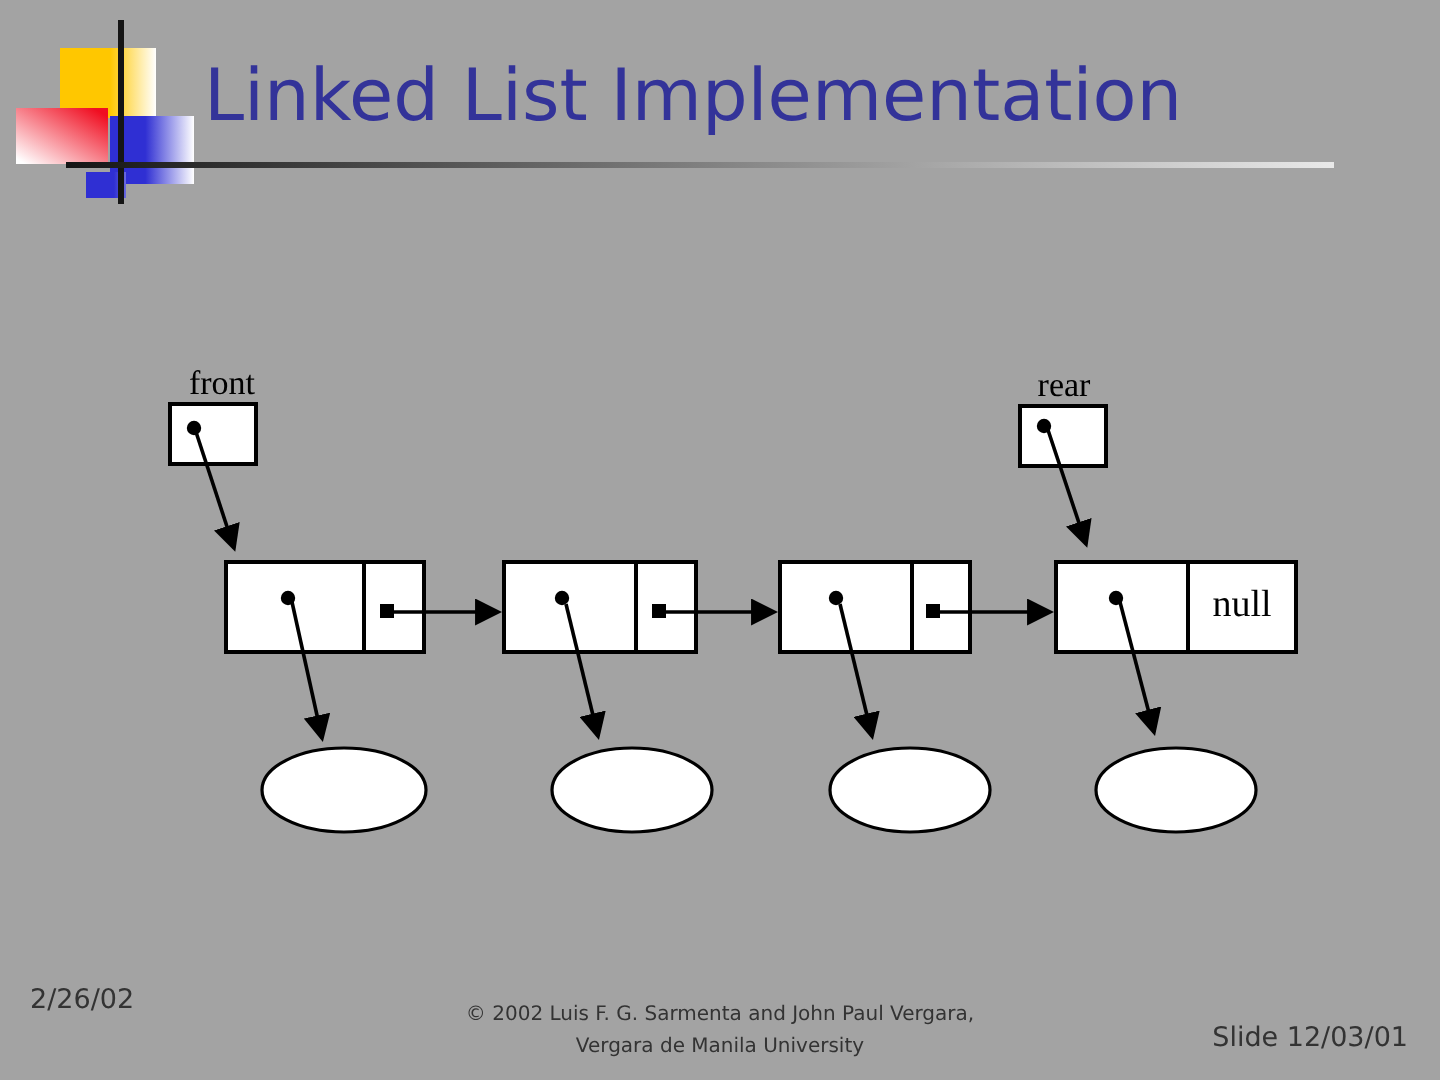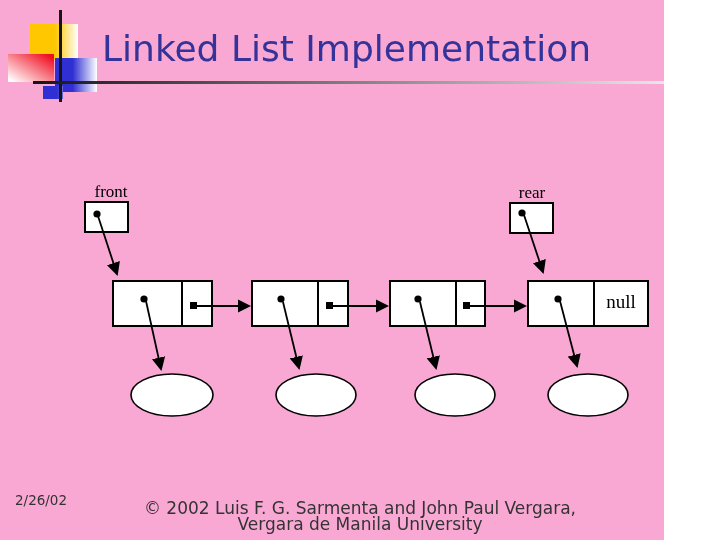--- a/index.html
+++ b/index.html
@@ -1,17 +1,17 @@
 <!DOCTYPE html>
 <html><head>
 <meta charset="utf-8">
 <style>
   html,body{margin:0;padding:0;background:#fff;}
   .slide{
-    position:relative;width:664px;height:540px;background:#f9a8d4;overflow:hidden;
+    position:relative;width:720px;height:540px;background:#a3a3a3;overflow:hidden;
     font-family:"DejaVu Sans",sans-serif;
   }
   
   .sq{position:absolute;}
   .sq-yellow{left:30px;top:24px;width:48px;height:35px;
     background:linear-gradient(to right,#ffc700 52%,#ffffff 100%);}
   .sq-red{left:8px;top:54px;width:46px;height:28px;
     background:linear-gradient(to bottom left,#f00e21 8%,#ffffff 95%);}
   .sq-blue{left:55px;top:58px;width:42px;height:34px;
     background:linear-gradient(to right,#2f2fd3 42%,#ffffff 100%);}
@@ -28,21 +28,21 @@
   .diagram{position:absolute;left:0;top:0;}
   .box{fill:#ffffff;stroke:#000000;stroke-width:2;}
   .ln{stroke:#000000;stroke-width:1.8;fill:none;}
   .oval{stroke:#000000;stroke-width:1.6;fill:#ffffff;}
   .dot{fill:#000000;stroke:none;}
   .ser{font-family:"Liberation Serif","DejaVu Serif",serif;font-size:17px;fill:#000000;}
   .ser-null{font-family:"Liberation Serif","DejaVu Serif",serif;font-size:19px;fill:#000000;}
   
   .footer-date{position:absolute;left:15px;top:492px;font-size:13.5px;color:#333333;}
   .footer-center{position:absolute;left:140px;top:500px;width:440px;text-align:center;
-    font-size:17px;line-height:16px;color:#333333;}
+    font-size:10px;line-height:16px;color:#333333;}
   .footer-slide{position:absolute;right:16px;top:511px;font-size:13.5px;color:#333333;}
 </style>
 </head>
 <body>
 
 <div class="slide">
 
   <div class="sq sq-yellow"></div>
   <div class="sq sq-red"></div>
   <div class="sq sq-blue"></div>
@@ -114,14 +114,15 @@
     <ellipse cx="316" cy="395" rx="40" ry="21" class="oval"></ellipse>
     <ellipse cx="455" cy="395" rx="40" ry="21" class="oval"></ellipse>
     <ellipse cx="588" cy="395" rx="40" ry="21" class="oval"></ellipse>
   </svg>
 
   <div class="footer-date">2/26/02</div>
   <div class="footer-center">
     <div>© 2002 Luis F. G. Sarmenta and John Paul Vergara,</div>
     <div>Vergara de Manila University</div>
   </div>
+  <div class="footer-slide">Slide 12/03/01</div>
 
 </div>
 
 </body></html>

